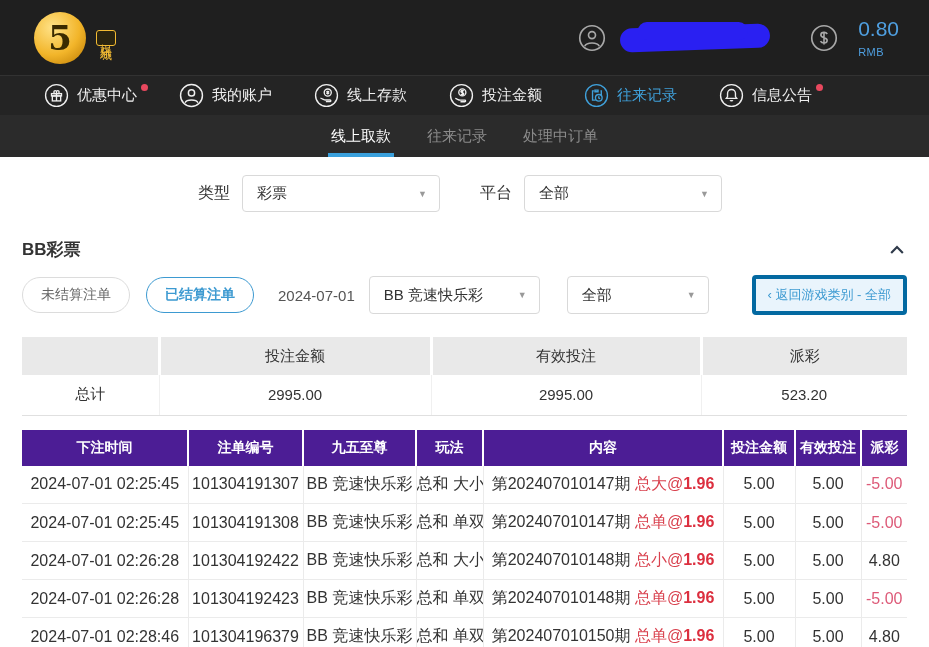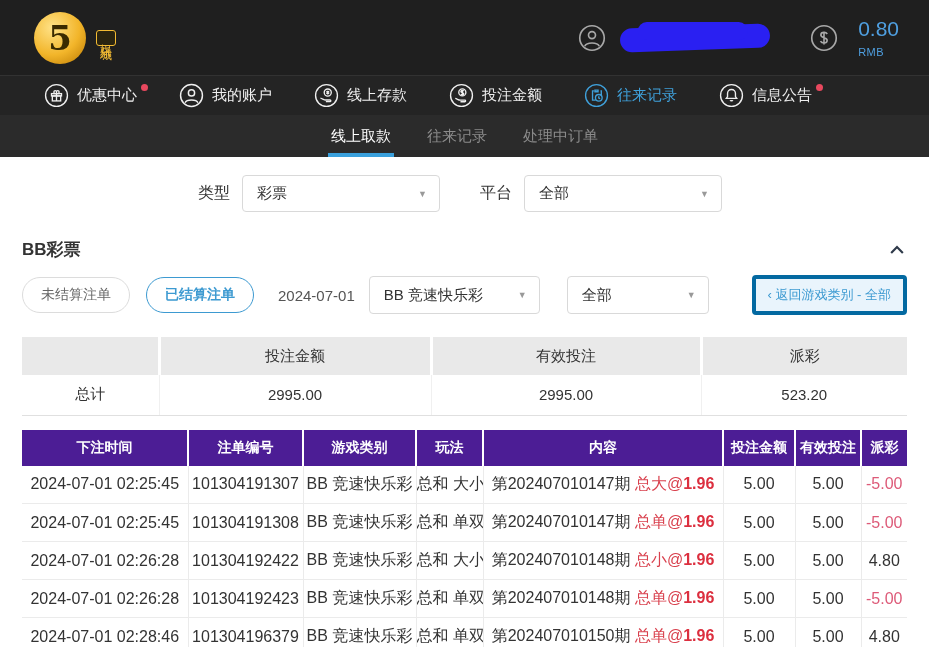--- a/index.html
+++ b/index.html
@@ -283,21 +283,21 @@
         <col style="width:67px">
         <col style="width:240px">
         <col style="width:72px">
         <col style="width:66px">
         <col style="width:46px">
       </colgroup>
     <thead>
       <tr>
         <th>下注时间</th>
         <th>注单编号</th>
-        <th>游戏类别</th>
+        <th>九五至尊</th>
         <th>玩法</th>
         <th>内容</th>
         <th>投注金额</th>
         <th>有效投注</th>
         <th>派彩</th>
       </tr>
     </thead>
     <tbody>
       <tr>
         <td>2024-07-01 02:25:45</td>

